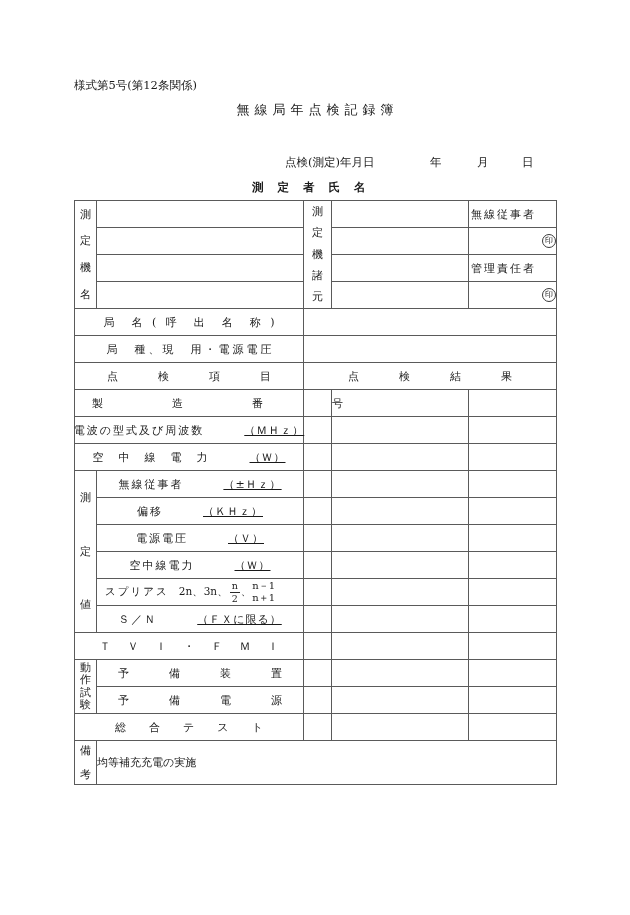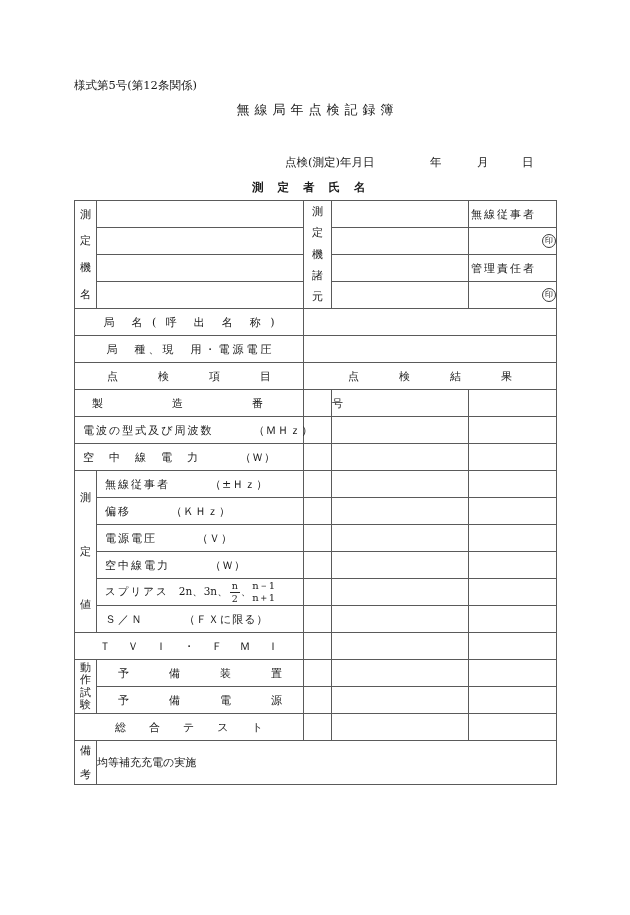--- a/index.html
+++ b/index.html
@@ -121,29 +121,29 @@
   .lbl-center-narrow {
     text-align: center;
     letter-spacing: 3px;
     text-indent: 3px;
     white-space: nowrap;
   }
   
   .lbl-split {
     display: flex;
     align-items: center;
-    justify-content: flex-start;
+    justify-content: center;
     height: 26px;
     padding: 0 8px;
     box-sizing: border-box;
     white-space: nowrap;
     gap: 40px;
   }
   .lbl-split .nm { letter-spacing: 2px; }
-  .lbl-split .un { letter-spacing: 1px; }
+  .lbl-split .un { letter-spacing: 1px; text-decoration: underline; }
   .lbl-spread {
     display: flex;
     align-items: center;
     justify-content: center;
     height: 26px;
     padding: 0 8px;
     box-sizing: border-box;
     white-space: nowrap;
     letter-spacing: 3px;
   }

